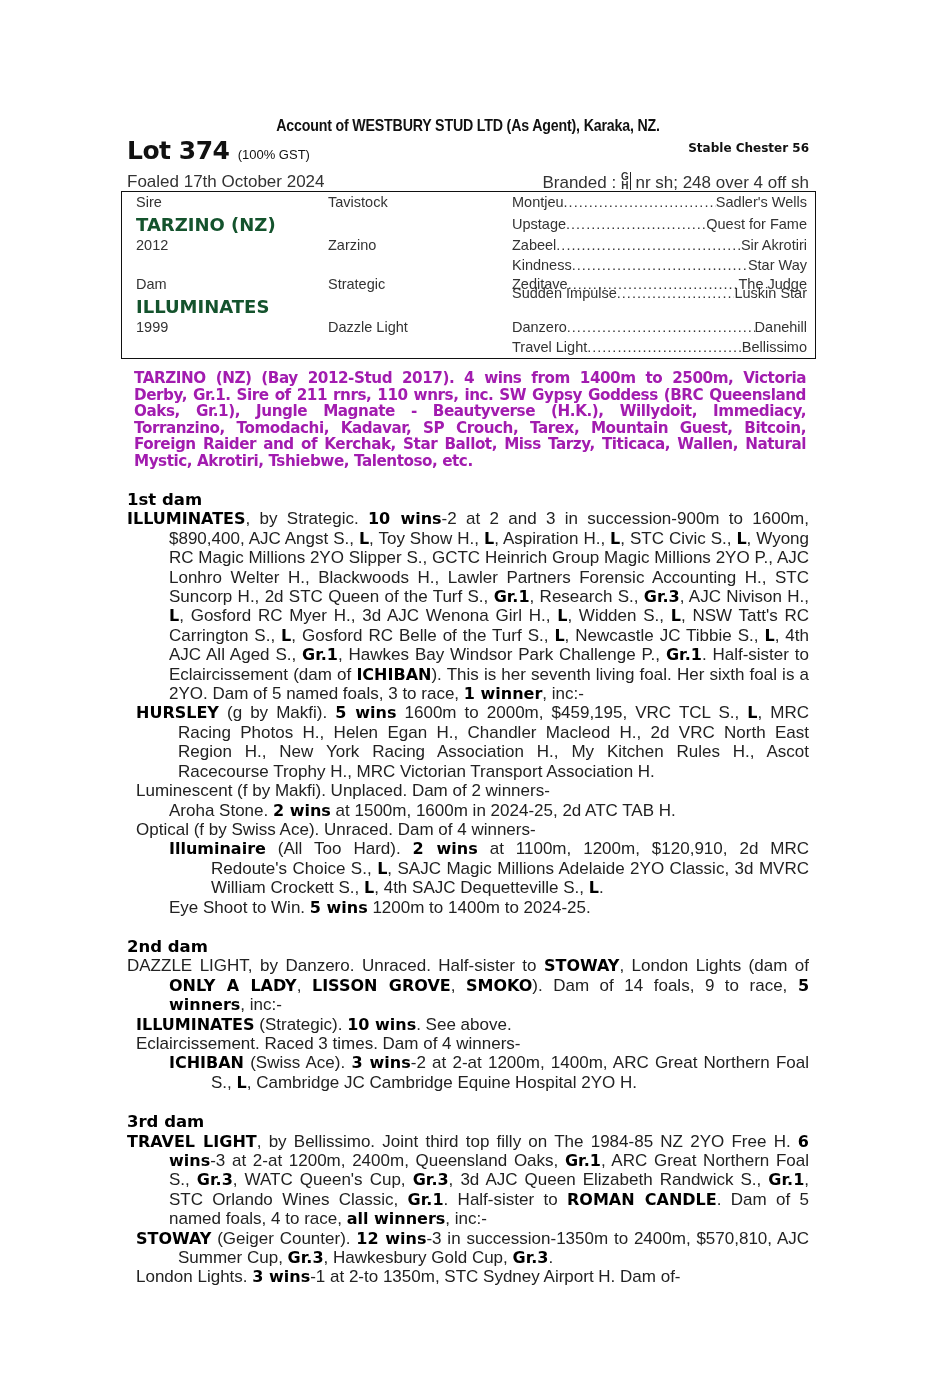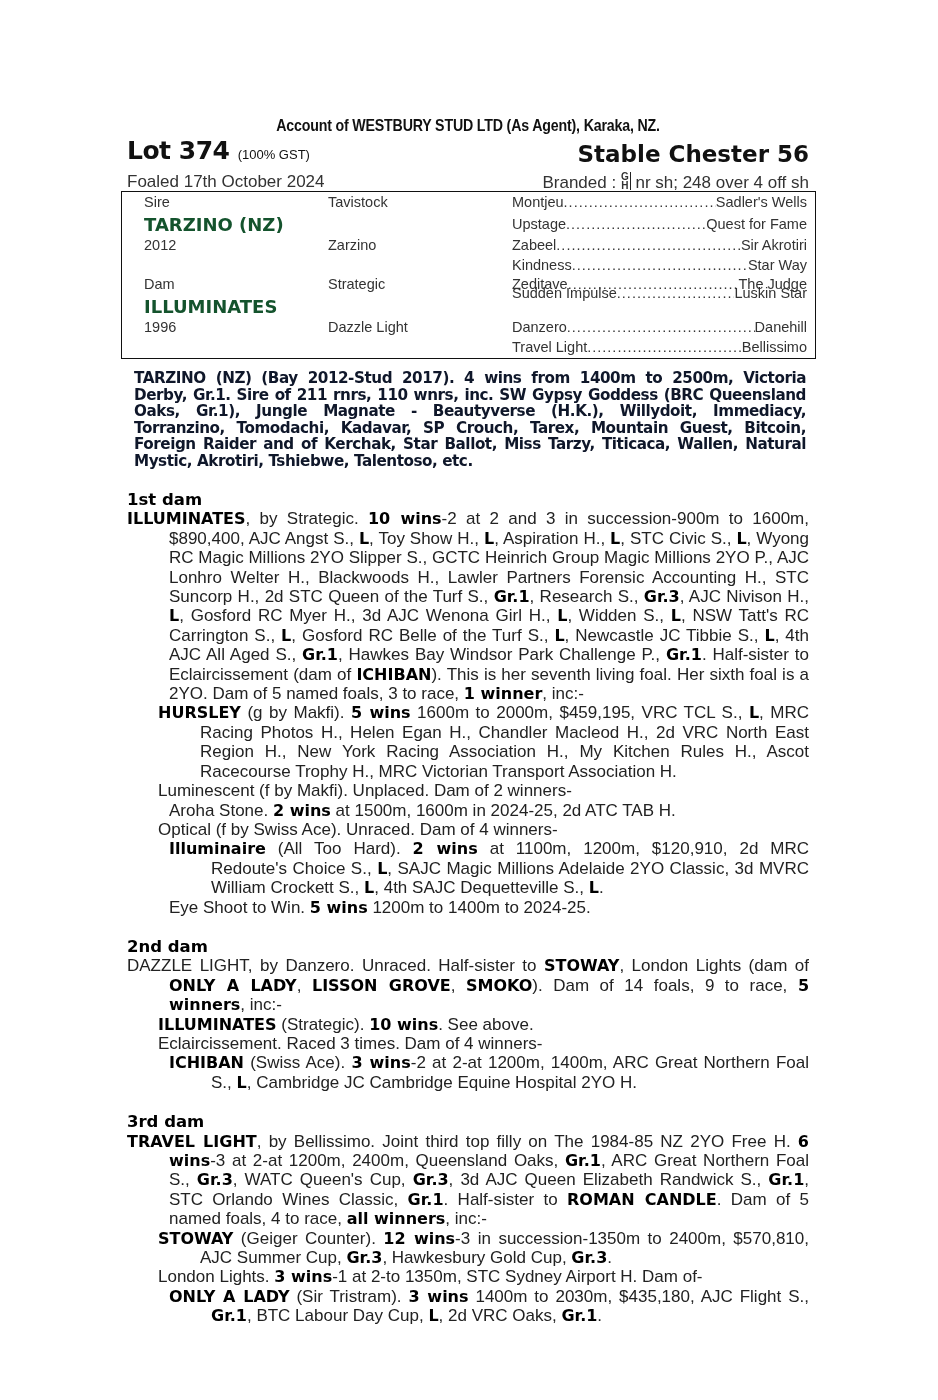--- a/index.html
+++ b/index.html
@@ -3,37 +3,37 @@
 <meta charset="utf-8">
 <style>
   html, body { margin: 0; padding: 0; background: #ffffff; }
   body { width: 938px; height: 1400px; position: relative; overflow: hidden; color: #111; font-family: "Liberation Sans", sans-serif; }
   .page { position: absolute; left: 127px; top: 114px; width: 682px; }
   .account { text-align: center; font-weight: bold; font-size: 16.5px; letter-spacing: -0.2px; transform: scaleX(0.86); transform-origin: center; margin-left: 0; height: 22px; line-height: 22px; }
   .lotrow { position: relative; height: 30px; }
   .lot { position: absolute; left: 0; top: 0; font-weight: bold; font-size: 25px; font-family: "DejaVu Sans", sans-serif; letter-spacing: -0.5px; }
   .lot small { font-size: 13px; font-weight: normal; font-family: "Liberation Sans", sans-serif; letter-spacing: 0; }
   .colt { position: absolute; left: 230px; top: 0; font-weight: bold; font-size: 25px; font-family: "DejaVu Sans", sans-serif; letter-spacing: -0.3px; }
-  .stable { position: absolute; right: 0; top: 5px; font-weight: bold; font-size: 23px; font-family: "DejaVu Sans", sans-serif; }
+  .stable { position: absolute; right: 0; top: 5px; font-weight: bold; font-size: 12px; font-family: "DejaVu Sans", sans-serif; }
   .foalrow { position: relative; height: 28px; font-size: 17px; color: #333; }
   .foaled { position: absolute; left: 0; top: 6px; }
   .branded { position: absolute; right: 0; top: 6px; }
   .brand-glyph { display: inline-block; font-size: 10px; line-height: 9px; font-weight: bold; vertical-align: -1px; border-right: 1.5px solid #222; padding-right: 1px; text-align: center; }
   .ped { position: absolute; left: 121px; top: 191px; width: 695px; height: 168px; border: 1.5px solid #111; box-sizing: border-box; font-size: 14.5px; color: #333; }
-  .ped .c1 { position: absolute; left: 22px; }
+  .ped .c1 { position: absolute; left: 14px; }
   .ped .c2 { position: absolute; left: 206px; }
   .ped .c3 { position: absolute; left: 390px; width: 295px; display: flex; }
   .ped .big { font-weight: bold; font-size: 18px; color: #14532d; font-family: "DejaVu Sans", sans-serif; }
   .dots { flex: 1; overflow: hidden; white-space: nowrap; }
   .dots::after { content: "........................................................................................................"; letter-spacing: 1px; }
-  .sireblurb { position: absolute; left: 134px; top: 370px; width: 672px; font-family: "DejaVu Sans", sans-serif; font-weight: bold; font-size: 15.2px; line-height: 16.5px; text-align: justify; letter-spacing: -0.45px; color: #0f172a; }
+  .sireblurb { position: absolute; left: 134px; top: 370px; width: 672px; font-family: "DejaVu Sans", sans-serif; font-weight: bold; font-size: 15.2px; line-height: 16.5px; text-align: justify; letter-spacing: -0.45px; color: #a21caf; }
   .body { position: absolute; left: 127px; top: 490px; width: 682px; font-size: 17px; line-height: 19.4px; color: #222; }
   .hdr { font-weight: bold; font-family: "DejaVu Sans", sans-serif; font-size: 16.5px; color: #000000; }
   .p { text-align: justify; padding-left: 42px; text-indent: -42px; }
-  .p.l1 { margin-left: 31px; }
+  .p.l1 { margin-left: 9px; }
   .p.l2 { margin-left: 42px; }
   .gap { height: 20px; }
   b, .b { font-family: "DejaVu Sans", sans-serif; font-weight: bold; color: #000; font-size: 16px; }
 </style>
 </head>
 <body>
 
 <div class="page">
   <div class="account">Account of WESTBURY STUD LTD (As Agent), Karaka, NZ.</div>
   <div class="lotrow">
@@ -49,21 +49,21 @@
     </div>
   </div>
 </div>
 
 <div class="ped">
   <div class="c1" style="top:2px">Sire</div>
   <div class="c1 big" style="top:22px">TARZINO (NZ)</div>
   <div class="c1" style="top:45px">2012</div>
   <div class="c1" style="top:84px">Dam</div>
   <div class="c1 big" style="top:104px">ILLUMINATES</div>
-  <div class="c1" style="top:127px">1996</div>
+  <div class="c1" style="top:127px">1999</div>
 
   <div class="c2" style="top:2px">Tavistock</div>
   <div class="c2" style="top:45px">Zarzino</div>
   <div class="c2" style="top:84px">Strategic</div>
   <div class="c2" style="top:127px">Dazzle Light</div>
 
   <div class="c3" style="top:2px">
       <span>Montjeu</span>
       <span class="dots"></span>
       <span>Sadler's Wells</span>
@@ -125,15 +125,14 @@
       <div class="p l1"><b>ILLUMINATES</b> (Strategic). <b>10 wins</b>. See above.</div>
       <div class="p l1">Eclaircissement. Raced 3 times. Dam of 4 winners-</div>
       <div class="p l2"><b>ICHIBAN</b> (Swiss Ace). <b>3 wins</b>-2 at 2-at 1200m, 1400m, ARC Great Northern Foal S., <b>L</b>, Cambridge JC Cambridge Equine Hospital 2YO H.</div>
     </div>
   <div class="gap"></div>
   <div class="hdr">3rd dam</div>
   <div>
       <div class="p"><b>TRAVEL LIGHT</b>, by Bellissimo. Joint third top filly on The 1984-85 NZ 2YO Free H. <b>6 wins</b>-3 at 2-at 1200m, 2400m, Queensland Oaks, <b>Gr.1</b>, ARC Great Northern Foal S., <b>Gr.3</b>, WATC Queen's Cup, <b>Gr.3</b>, 3d AJC Queen Elizabeth Randwick S., <b>Gr.1</b>, STC Orlando Wines Classic, <b>Gr.1</b>. Half-sister to <b>ROMAN CANDLE</b>. Dam of 5 named foals, 4 to race, <b>all winners</b>, inc:-</div>
       <div class="p l1"><b>STOWAY</b> (Geiger Counter). <b>12 wins</b>-3 in succession-1350m to 2400m, $570,810, AJC Summer Cup, <b>Gr.3</b>, Hawkesbury Gold Cup, <b>Gr.3</b>.</div>
       <div class="p l1">London Lights. <b>3 wins</b>-1 at 2-to 1350m, STC Sydney Airport H. Dam of-</div>
-      <div class="p l2"><b>ONLY A LADY</b> (Sir Tristram). <b>3 wins</b> 1400m to 2030m, $435,180, AJC Flight S., <b>Gr.1</b>, BTC Labour Day Cup, <b>L</b>, 2d VRC Oaks, <b>Gr.1</b>.</div>
     </div>
 </div>
 
 </body></html>

